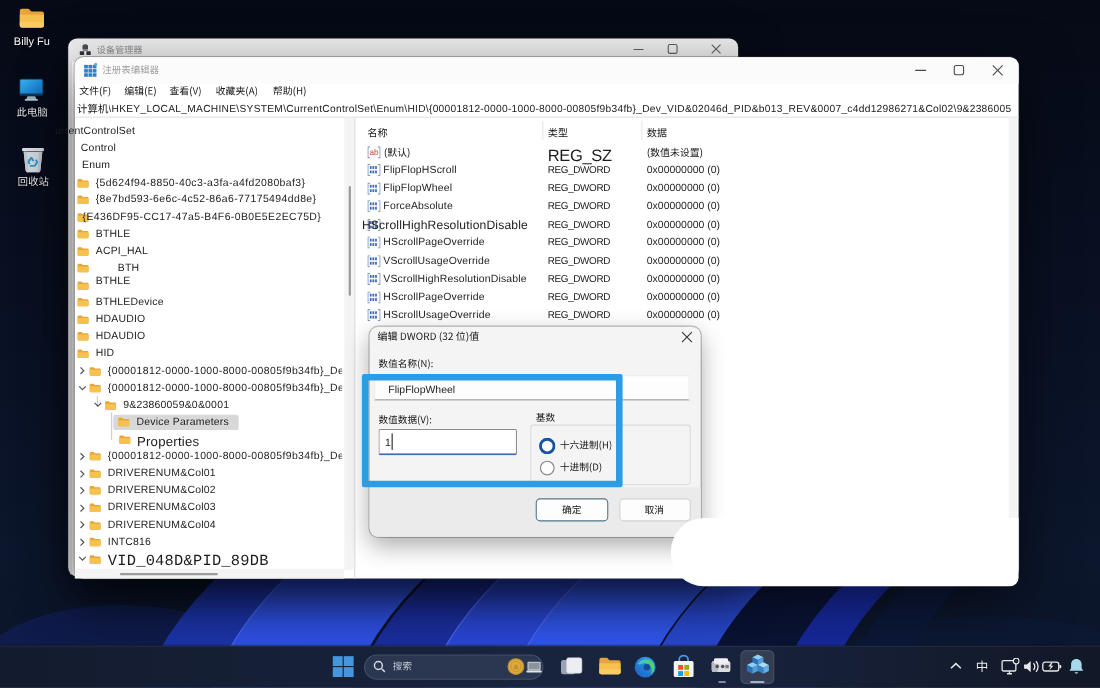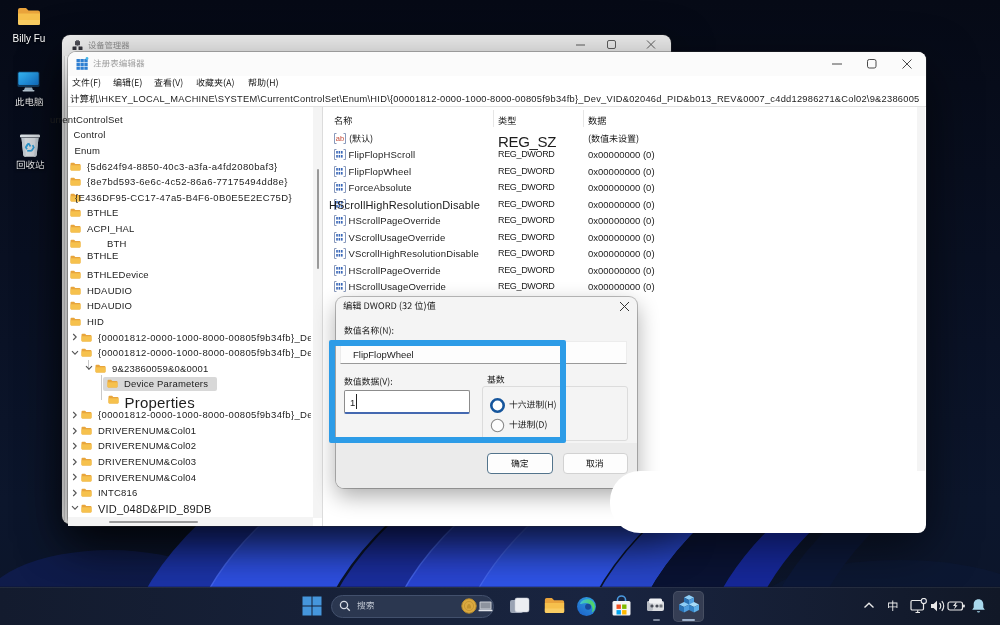--- a/index.html
+++ b/index.html
@@ -238,21 +238,21 @@
 <div class="a" style="left:103px;top:376.6px;width:113.5px;height:14.7px;background:#d8d8d8;border-radius:2px;z-index:3"></div>
 <svg class="a" style="left:107px;top:379.2px;z-index:4" width="11" height="9.5" viewBox="0 0 11 9.5">
     <path d="M0.5,1.8 a1,1 0 0 1 1,-1 h2.6 l1.2,1.2 h4.2 a1,1 0 0 1 1,1 V7.5 a1,1 0 0 1 -1,1 H1.5 a1,1 0 0 1 -1,-1 Z" fill="#e8a53c"></path>
     <path d="M0.5,3.2 h10 V7.5 a1,1 0 0 1 -1,1 H1.5 a1,1 0 0 1 -1,-1 Z" fill="#f6c14d"></path>
   </svg>
 <div class="t" style="left:124px;top:378.2px;font-size:9.5px;letter-spacing:0.2px;z-index:4;">Device Parameters</div>
 <svg class="a" style="left:107.5px;top:394.7px;z-index:4" width="11" height="9.5" viewBox="0 0 11 9.5">
     <path d="M0.5,1.8 a1,1 0 0 1 1,-1 h2.6 l1.2,1.2 h4.2 a1,1 0 0 1 1,1 V7.5 a1,1 0 0 1 -1,1 H1.5 a1,1 0 0 1 -1,-1 Z" fill="#e8a53c"></path>
     <path d="M0.5,3.2 h10 V7.5 a1,1 0 0 1 -1,1 H1.5 a1,1 0 0 1 -1,-1 Z" fill="#f6c14d"></path>
   </svg>
-<div class="t" style="left:124.5px;top:393.7px;font-size:15px;letter-spacing:0.2px;z-index:4;">Properties</div>
+<div class="t" style="left:124.5px;top:393.7px;font-size:12px;letter-spacing:0.2px;z-index:4;">Properties</div>
 <svg class="a" style="left:70.5px;top:410.9px;z-index:4" width="8" height="8" viewBox="0 0 8 8">
     <path d="M2.2,1 l3,3 l-3,3" stroke="#555" stroke-width="1.1" fill="none"></path>
   </svg>
 <svg class="a" style="left:81px;top:410.2px;z-index:4" width="11" height="9.5" viewBox="0 0 11 9.5">
     <path d="M0.5,1.8 a1,1 0 0 1 1,-1 h2.6 l1.2,1.2 h4.2 a1,1 0 0 1 1,1 V7.5 a1,1 0 0 1 -1,1 H1.5 a1,1 0 0 1 -1,-1 Z" fill="#e8a53c"></path>
     <path d="M0.5,3.2 h10 V7.5 a1,1 0 0 1 -1,1 H1.5 a1,1 0 0 1 -1,-1 Z" fill="#f6c14d"></path>
   </svg>
 <div class="t" style="left:98px;top:409.2px;font-size:9.5px;letter-spacing:0.2px;z-index:4;letter-spacing:0.36px;width:213px;overflow:hidden;">{00001812-0000-1000-8000-00805f9b34fb}_Dev</div>
 <svg class="a" style="left:70.5px;top:426.5px;z-index:4" width="8" height="8" viewBox="0 0 8 8">
     <path d="M2.2,1 l3,3 l-3,3" stroke="#555" stroke-width="1.1" fill="none"></path>
@@ -294,21 +294,21 @@
     <path d="M0.5,3.2 h10 V7.5 a1,1 0 0 1 -1,1 H1.5 a1,1 0 0 1 -1,-1 Z" fill="#f6c14d"></path>
   </svg>
 <div class="t" style="left:98px;top:487.0px;font-size:9.5px;letter-spacing:0.2px;z-index:4;">INTC816</div>
 <svg class="a" style="left:70.5px;top:504.2px;z-index:4" width="8" height="8" viewBox="0 0 8 8">
     <path d="M1,2.2 l3,3 l3,-3" stroke="#555" stroke-width="1.1" fill="none"></path>
   </svg>
 <svg class="a" style="left:81px;top:503.6px;z-index:4" width="11" height="9.5" viewBox="0 0 11 9.5">
     <path d="M0.5,1.8 a1,1 0 0 1 1,-1 h2.6 l1.2,1.2 h4.2 a1,1 0 0 1 1,1 V7.5 a1,1 0 0 1 -1,1 H1.5 a1,1 0 0 1 -1,-1 Z" fill="#e8a53c"></path>
     <path d="M0.5,3.2 h10 V7.5 a1,1 0 0 1 -1,1 H1.5 a1,1 0 0 1 -1,-1 Z" fill="#f6c14d"></path>
   </svg>
-<div class="t" style="left:98px;top:502.6px;font-size:11px;letter-spacing:0.2px;z-index:4;">VID_048D&amp;PID_89DB</div>
+<div class="t" style="left:98px;top:502.6px;font-size:14px;letter-spacing:0.2px;z-index:4;font-family:Liberation Mono, monospace;">VID_048D&amp;PID_89DB</div>
 <div class="a" style="left:101px;top:375px;width:1px;height:25px;background:#c9c9c9;z-index:3"></div>
 <div class="a" style="left:87.5px;top:359.5px;width:1px;height:10px;background:#c9c9c9;z-index:3"></div>
 <div class="a" style="left:313px;top:107px;width:9px;height:411px;background:#f4f4f4;z-index:4"></div>
 <div class="a" style="left:316.5px;top:169px;width:2.5px;height:100px;background:#9a9a9a;border-radius:1.2px;z-index:4"></div>
 <div class="a" style="left:322px;top:107px;width:1px;height:419px;background:#dcdcdc;z-index:4"></div>
 <div class="a" style="left:68px;top:517px;width:245px;height:9px;background:#f4f4f4;z-index:4"></div>
 <div class="a" style="left:109px;top:520.5px;width:89px;height:2.5px;background:#9a9a9a;border-radius:1.2px;z-index:4"></div>
 <div class="a" style="left:334px;top:115.5px;z-index:4">
     <svg style="position:absolute;left:0px;top:0px;overflow:visible" width="18.4" height="9.2" viewBox="0 0 18.4 9.2">
       <path fill="#1c1c1c" d="M2.4 3.2C2.9 3.6 3.4 4 3.8 4.4C2.8 4.9 1.6 5.3 0.4 5.6C0.6 5.7 0.7 6 0.8 6.2C1.3 6.1 1.8 6 2.3 5.8V8.8H3V8.3H7.1V8.8H7.8V5H4.1C5.7 4.1 7 3 7.8 1.5L7.3 1.3L7.2 1.3H3.9C4.1 1 4.4 0.8 4.5 0.5L3.7 0.3C3.2 1.2 2.1 2.2 0.6 3C0.8 3.1 1 3.3 1.1 3.5C2 3 2.7 2.5 3.3 1.9H6.7C6.2 2.7 5.4 3.4 4.5 4C4 3.6 3.4 3.2 3 2.8ZM7.1 7.7H3V5.6H7.1Z M13.9 4C13.7 5.1 13.3 6.3 12.8 7C13 7.1 13.2 7.2 13.4 7.4C13.9 6.6 14.3 5.3 14.6 4.1ZM16.4 4C16.8 5.1 17.2 6.4 17.3 7.3L18 7.1C17.8 6.2 17.4 4.9 17 3.9ZM14.1 0.4C13.9 1.6 13.5 2.7 13 3.5V3H11.8V1.4C12.2 1.3 12.6 1.1 13 1L12.5 0.5C11.9 0.7 10.7 1 9.8 1.2C9.9 1.3 9.9 1.6 10 1.7C10.3 1.7 10.7 1.6 11.1 1.5V3H9.7V3.7H11C10.7 4.7 10.1 5.9 9.5 6.6C9.6 6.7 9.8 7 9.8 7.1C10.3 6.6 10.8 5.7 11.1 4.8V8.8H11.8V4.7C12.1 5.1 12.4 5.6 12.6 5.9L13 5.3C12.8 5.1 12 4.3 11.8 4V3.7H12.9L12.8 3.7C13 3.8 13.3 4 13.4 4.1C13.7 3.6 14 2.9 14.3 2.2H15.2V8C15.2 8.1 15.2 8.1 15.1 8.1C14.9 8.2 14.5 8.2 14.1 8.1C14.2 8.3 14.3 8.6 14.3 8.8C14.9 8.8 15.3 8.8 15.6 8.7C15.8 8.6 15.9 8.4 15.9 8V2.2H17.1C17 2.6 16.8 2.9 16.7 3.3L17.3 3.4C17.5 2.9 17.8 2.3 18 1.7L17.6 1.6L17.5 1.6H14.5C14.6 1.2 14.7 0.9 14.8 0.5Z"></path>

